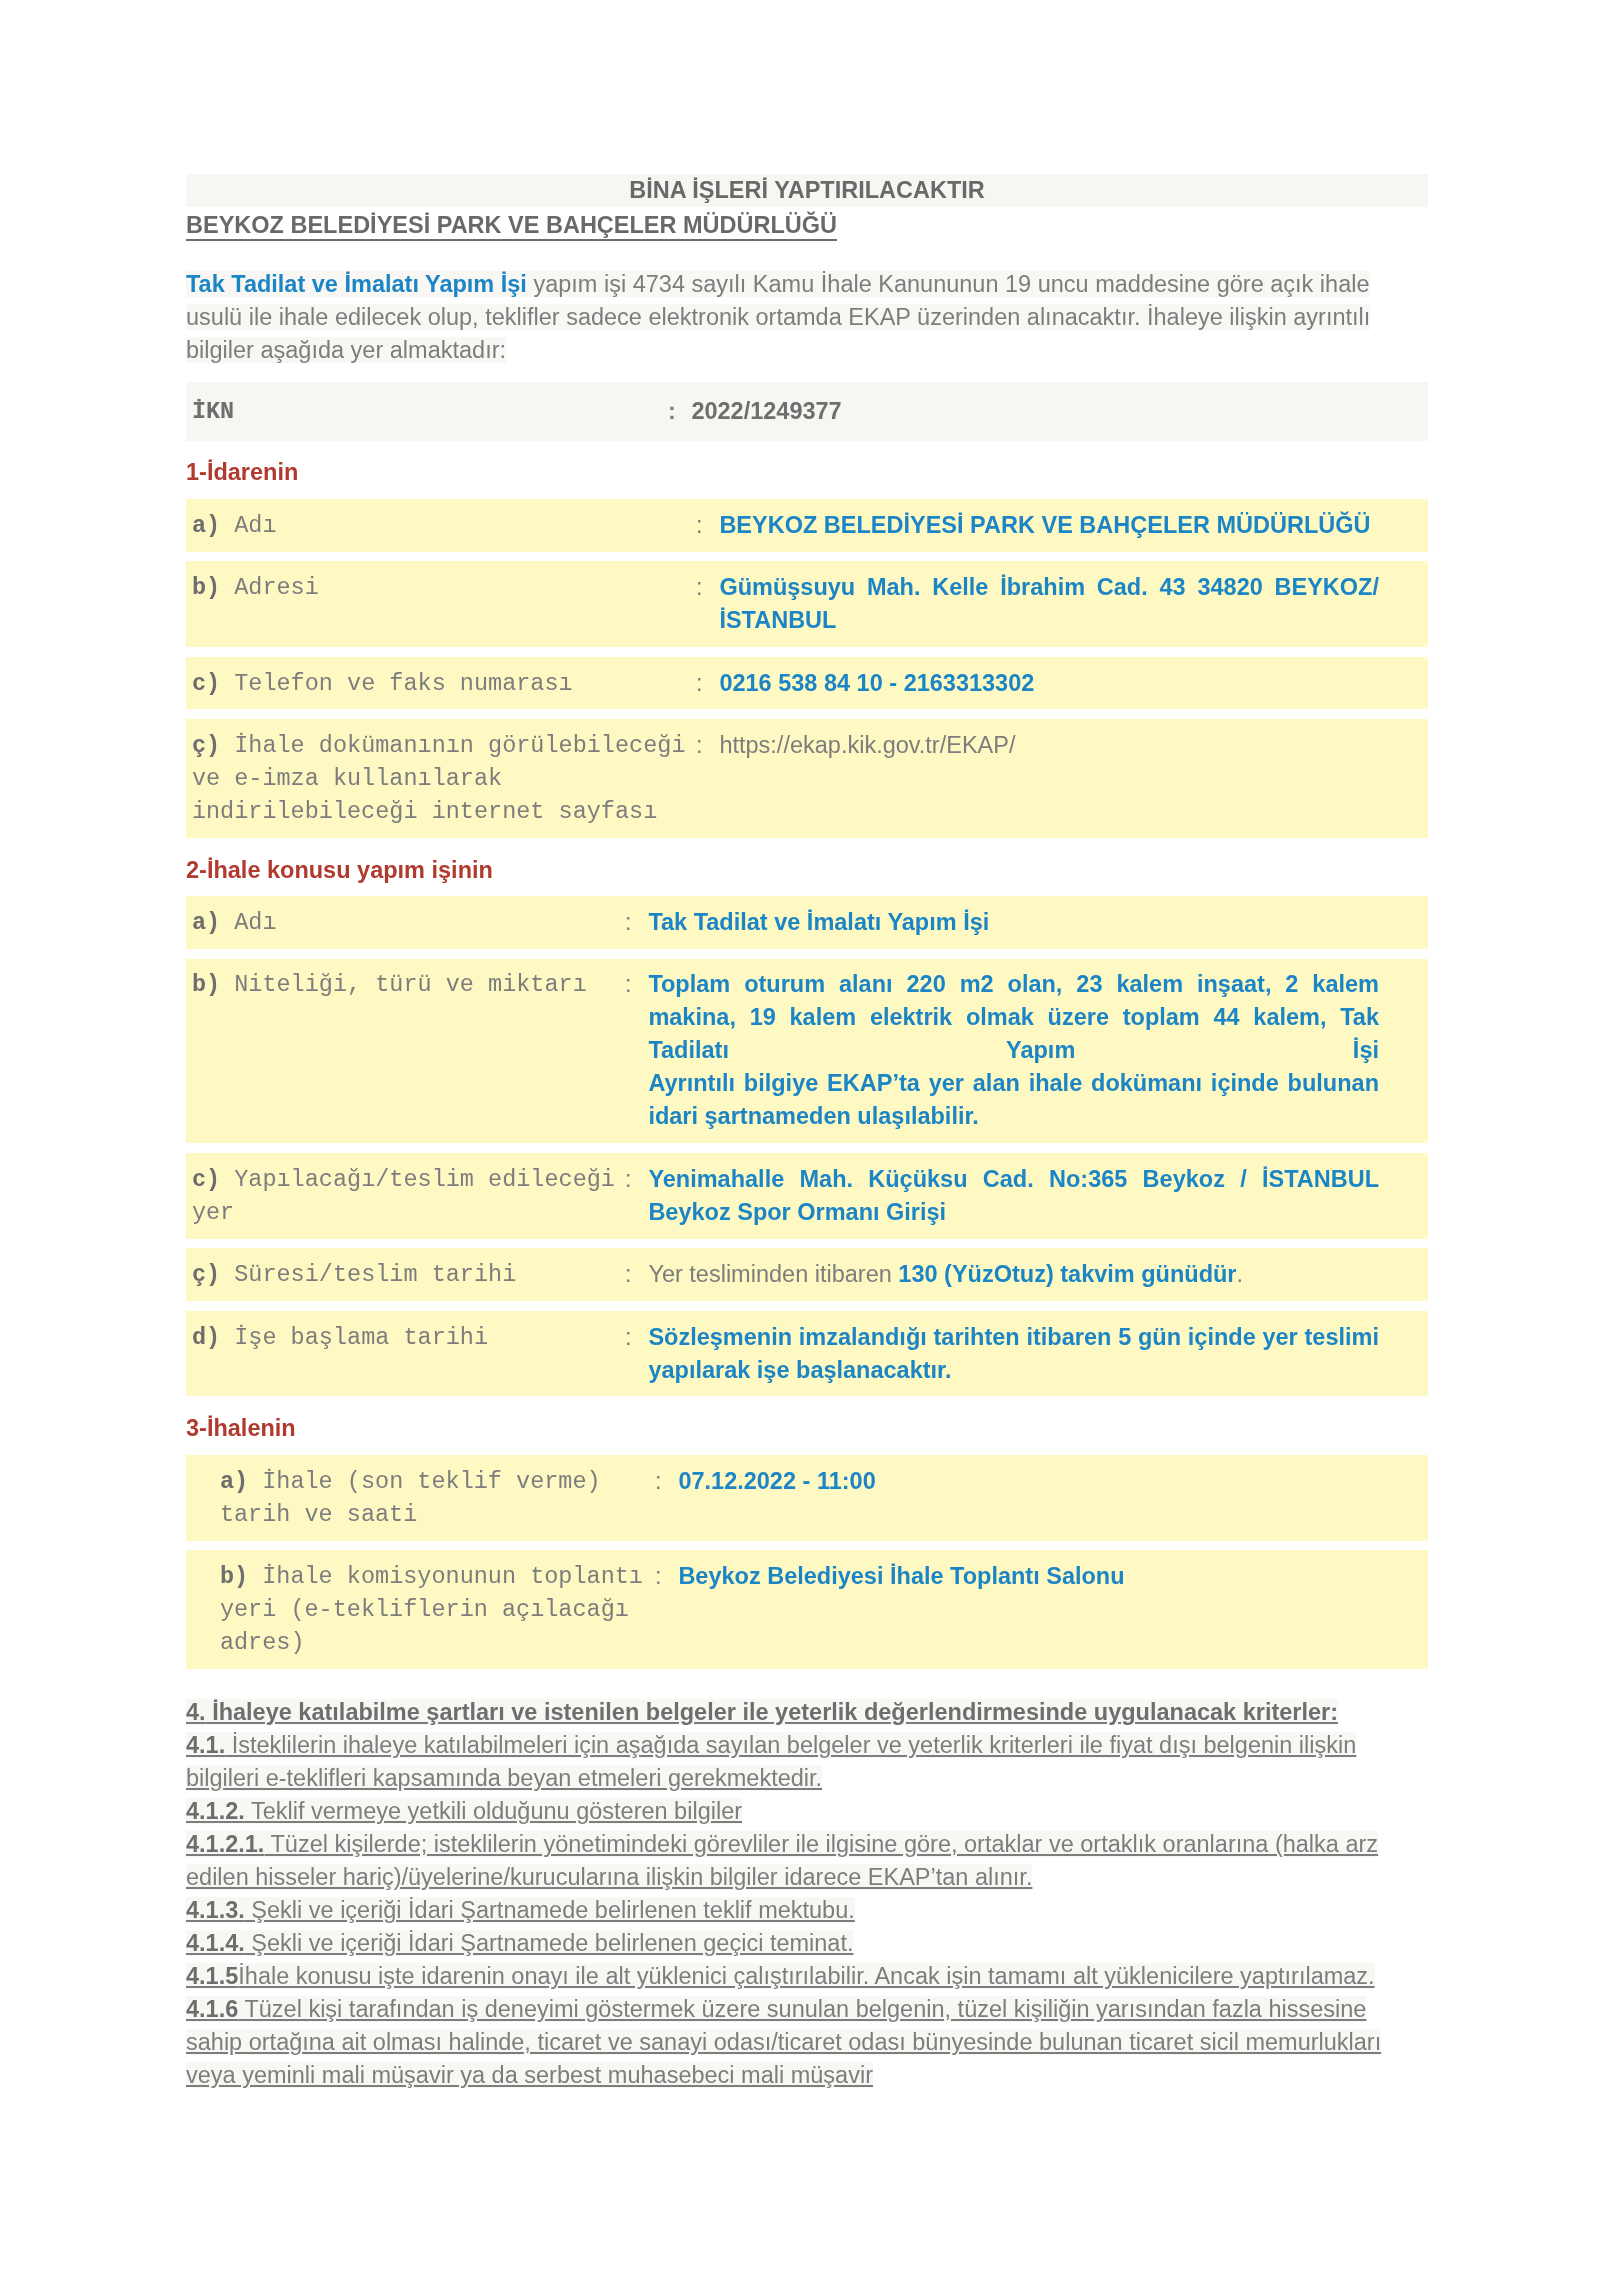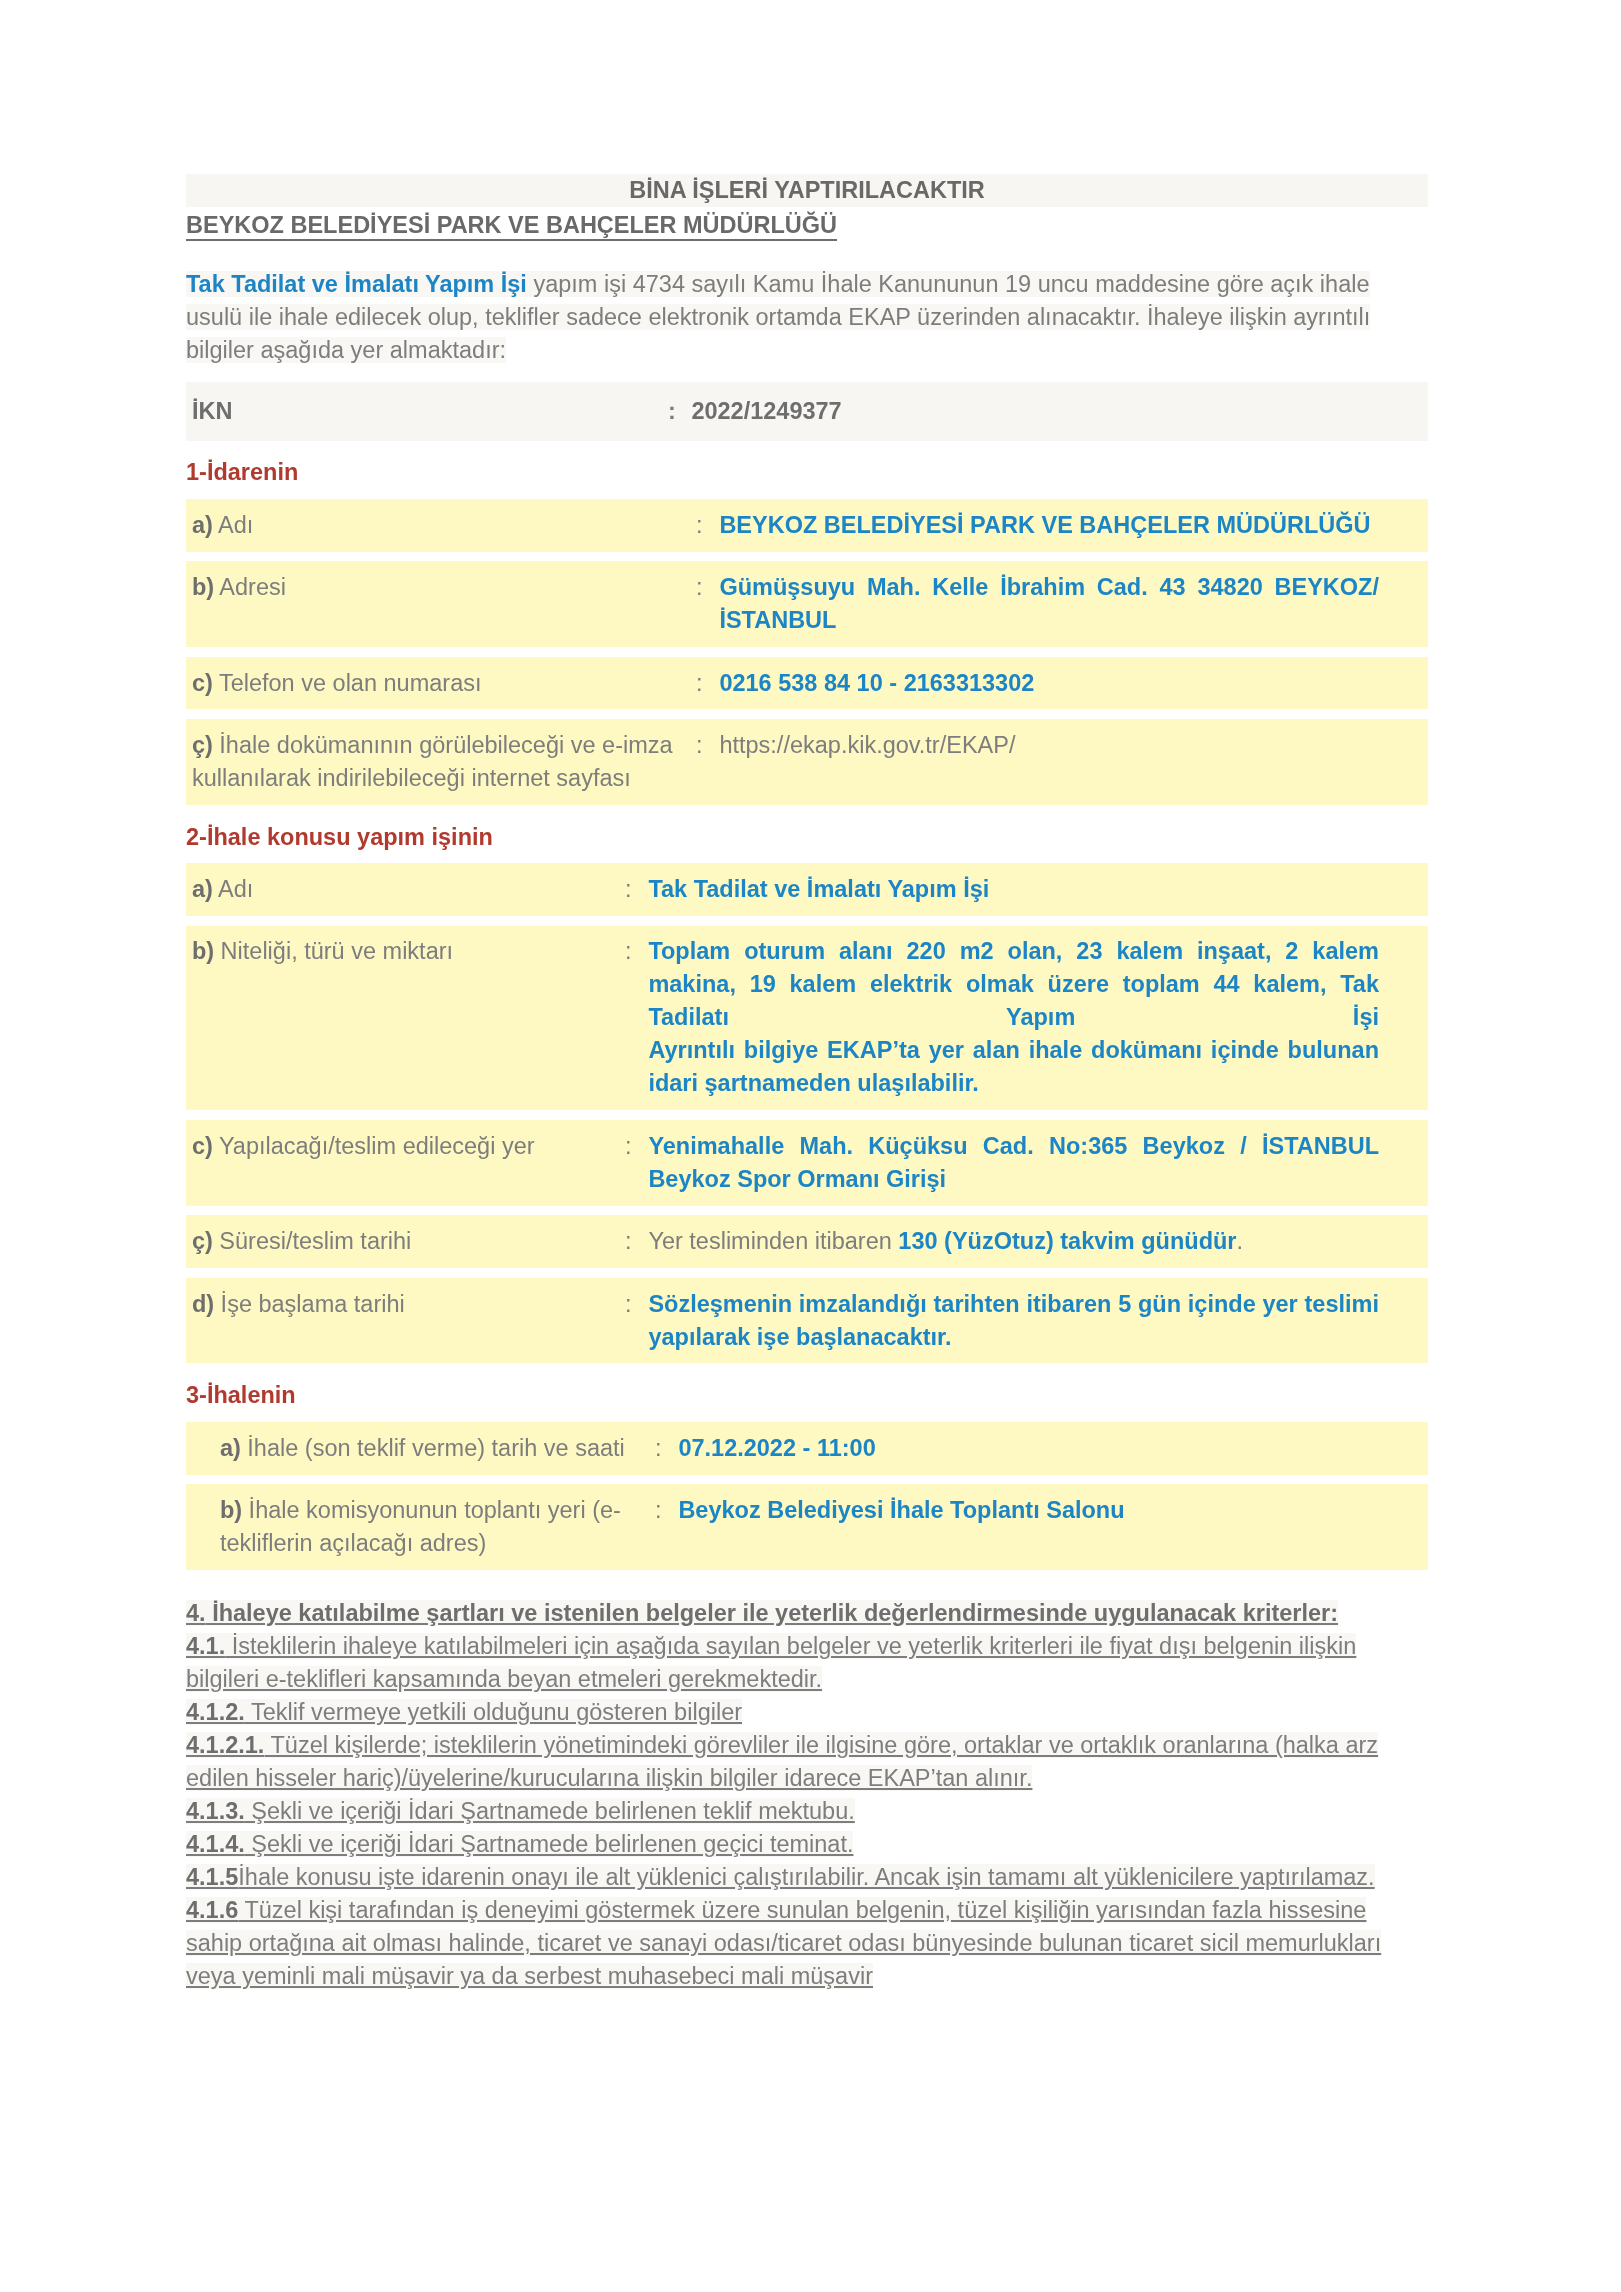--- a/index.html
+++ b/index.html
@@ -13,21 +13,21 @@
   .agency{font-weight:bold;color:#696969;margin-bottom:25.5px;}
   .agency .u{border-bottom:2.9px solid #6e6e6e;padding-bottom:1px;}
   .intro{margin:0 0 15.7px 0;padding-right:45px;}
   .hl{background:#f8f7f4;}
   .blue{color:#1c85c5;font-weight:bold;}
   .ikn{display:flex;background:#f7f6f3;padding:12.7px 0 12.7px 5.9px;margin-bottom:11.8px;font-weight:bold;color:#6e6e6e;}
   .ikn .lbl{width:476px;flex:none;}
   .ikn .colon{width:23.5px;flex:none;}
   h2.red{color:#b03a2e;font-weight:bold;font-size:23.5px;line-height:33px;margin:15.7px 0 9.8px 0;}
   .trow{display:flex;background:#fef9c3;padding:9.8px 0 9.8px 5.9px;margin-bottom:9.8px;}
-  .lbl{flex:none;}
+  .lbl{flex:none;font-family:Liberation Mono, monospace;}
   .t1 .lbl{width:504px;}
   .t2 .lbl{width:433px;}
   .t3 .lbl{width:435px;margin-left:28px;}
   .lbl b{color:#6e6e6e;}
   .val{flex:1;display:flex;}
   .colon{flex:none;width:23.5px;color:#7d7d7d;}
   .vwrap{flex:1;text-align:justify;padding-right:49px;}
   .em{color:#1c85c5;font-weight:bold;}
   .pre,.post{color:#7d7d7d;}
   .p1{display:block;text-align:justify;text-align-last:justify;}
@@ -67,21 +67,21 @@
         </div>
     </div>
     <div class="trow">
       <div class="lbl"><b>b)</b><span> Adresi</span></div>
       <div class="val">
           <span class="colon">:</span>
           <span class="vwrap"><span class="em">Gümüşsuyu Mah. Kelle İbrahim Cad. 43 34820 BEYKOZ/İSTANBUL</span></span>
         </div>
     </div>
     <div class="trow">
-      <div class="lbl"><b>c)</b><span> Telefon ve olan numarası</span></div>
+      <div class="lbl"><b>c)</b><span> Telefon ve faks numarası</span></div>
       <div class="val">
           <span class="colon">:</span>
           <span class="vwrap"><span class="em">0216 538 84 10 - 2163313302</span></span>
         </div>
     </div>
     <div class="trow">
       <div class="lbl"><b>ç)</b><span> İhale dokümanının görülebileceği ve e-imza kullanılarak indirilebileceği internet sayfası</span></div>
       <div class="val">
           <span class="colon">:</span>
           <span class="vwrap"><span class="pre">https://ekap.kik.gov.tr/EKAP/</span></span>

